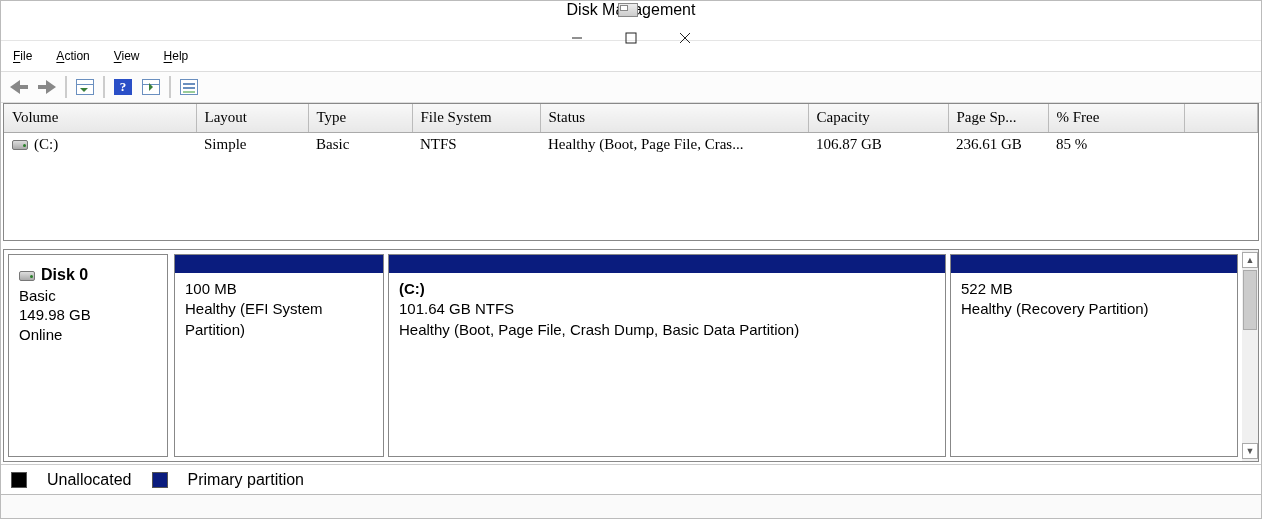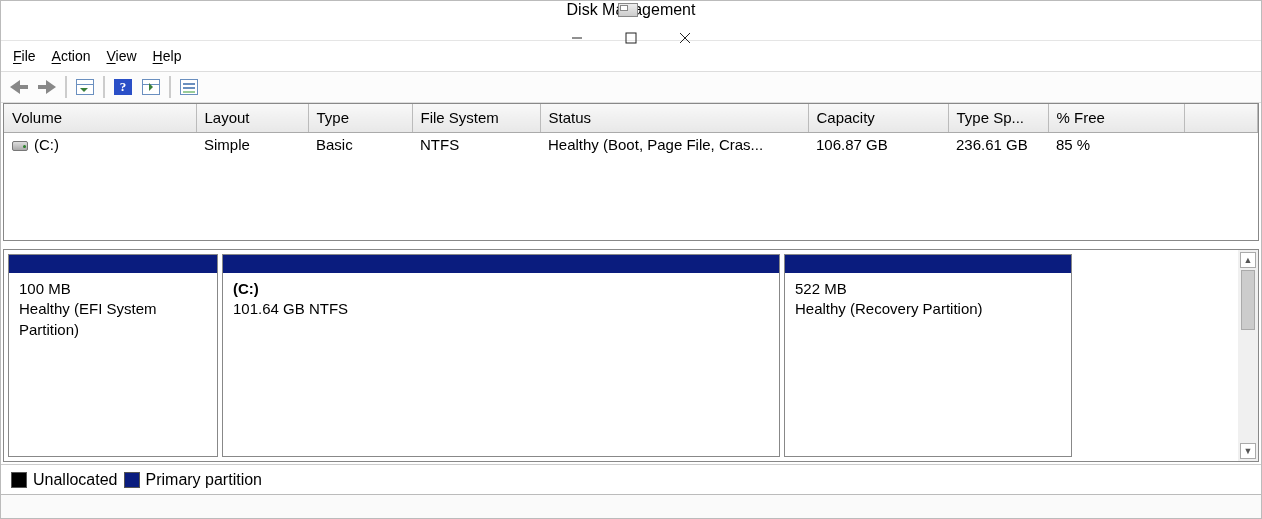--- a/index.html
+++ b/index.html
@@ -50,22 +50,22 @@
     font-size: 14px;
     cursor: default;
   }
   .winbtn svg { width:12px; height:12px; stroke:#222; stroke-width:1; fill:none; }
   
   .menubar {
     height: 30px;
     display: flex;
     align-items: center;
     padding: 0 12px;
-    gap: 16px;
-    font-size: 14px;
+    gap: 24px;
+    font-size: 12px;
   }
   .menuitem { cursor: default; }
   .menuitem .u { text-decoration: underline; text-underline-offset: 2px; }
   
   .toolbar {
     height: 32px;
     border-top: 1px solid #ddd;
     border-bottom: 1px solid #ddd;
     display:flex;
     align-items:center;
@@ -103,20 +103,21 @@
     height: calc(519px - 40px - 30px - 32px - 30px - 26px);
     display:flex;
     flex-direction:column;
   }
   
   .table-wrap {
     flex: 0 0 138px;
     border:1px solid #888;
     margin: 0 2px;
     overflow:hidden;
+    font-family:Liberation Serif, serif;
   }
   table.vols {
     width:100%;
     border-collapse:collapse;
     font-size:15px;
   }
   table.vols thead th {
     text-align:left;
     font-weight:normal;
     background: linear-gradient(#f8f8f8,#e8e8e8);
@@ -170,21 +171,21 @@
     width:20px;
     background:#f0f0f0;
     display:flex;flex-direction:column;align-items:center;justify-content:space-between;
     padding:2px 0;
   }
   .scroll-col .btn{width:16px;height:16px;border:1px solid #aaa;background:#fff;display:flex;align-items:center;justify-content:center;font-size:9px;color:#555;}
   .scroll-col .thumb{flex:0 0 60px;width:14px;background:#ccc;border:1px solid #aaa;margin-top:2px;}
   
   .legend{
     height:30px;
-    display:flex;align-items:center;gap:6px;
+    display:flex;align-items:center;gap:20px;
     padding:0 10px;
     border-top:1px solid #ccc;
     font-size:16px;
   }
   .swatch{width:16px;height:16px;display:inline-block;border:1px solid #555;}
   
   .statusbar{
     height:26px;
     border-top:1px solid #bbb;
     background:#fafafa;
@@ -276,21 +277,21 @@
           <col>
         </colgroup>
       <thead>
           <tr id="headrow">
             <th>Volume</th>
             <th>Layout</th>
             <th>Type</th>
             <th>File System</th>
             <th>Status</th>
             <th>Capacity</th>
-            <th>Type Sp...</th>
+            <th>Page Sp...</th>
             <th>% Free</th>
             <th></th>
           </tr>
         </thead>
       <tbody id="volbody">
           <tr>
             <td><span class="disk-glyph"></span>(C:)</td>
             <td>Simple</td>
             <td>Basic</td>
             <td>NTFS</td>
@@ -299,28 +300,34 @@
             <td>236.61 GB</td>
             <td>85 %</td>
             <td></td>
           </tr>
         </tbody>
     </table>
   </div>
 
   <div class="map-wrap">
     <div class="map-inner">
+      <div class="disk-info">
+        <span class="disk-glyph"></span><span class="dname">Disk 0</span><br>
+        <span>Basic</span><br>
+        <span>149.98 GB</span><br>
+        <span>Online</span>
+      </div>
       <div class="parts" id="parts">
           <div class="part" style="flex: 0 0 210px;">
             <div class="stripe"></div>
             <div class="body"><span>100 MB</span><br><span>Healthy (EFI System Partition)</span></div>
           </div>
           <div class="part" style="flex: 0 0 558px;">
             <div class="stripe"></div>
-            <div class="body"><span class="pname">(C:)</span><br><span>101.64 GB NTFS</span><br></div>
+            <div class="body"><span class="pname">(C:)</span><br><span>101.64 GB NTFS</span><br><span>Healthy (Boot, Page File, Crash Dump, Basic Data Partition)</span></div>
           </div>
           <div class="part" style="flex: 0 0 288px;">
             <div class="stripe"></div>
             <div class="body"><span>522 MB</span><br><span>Healthy (Recovery Partition)</span></div>
           </div>
         </div>
     </div>
     <div class="scroll-col">
       <div class="btn">▲</div>
       <div class="thumb"></div>

